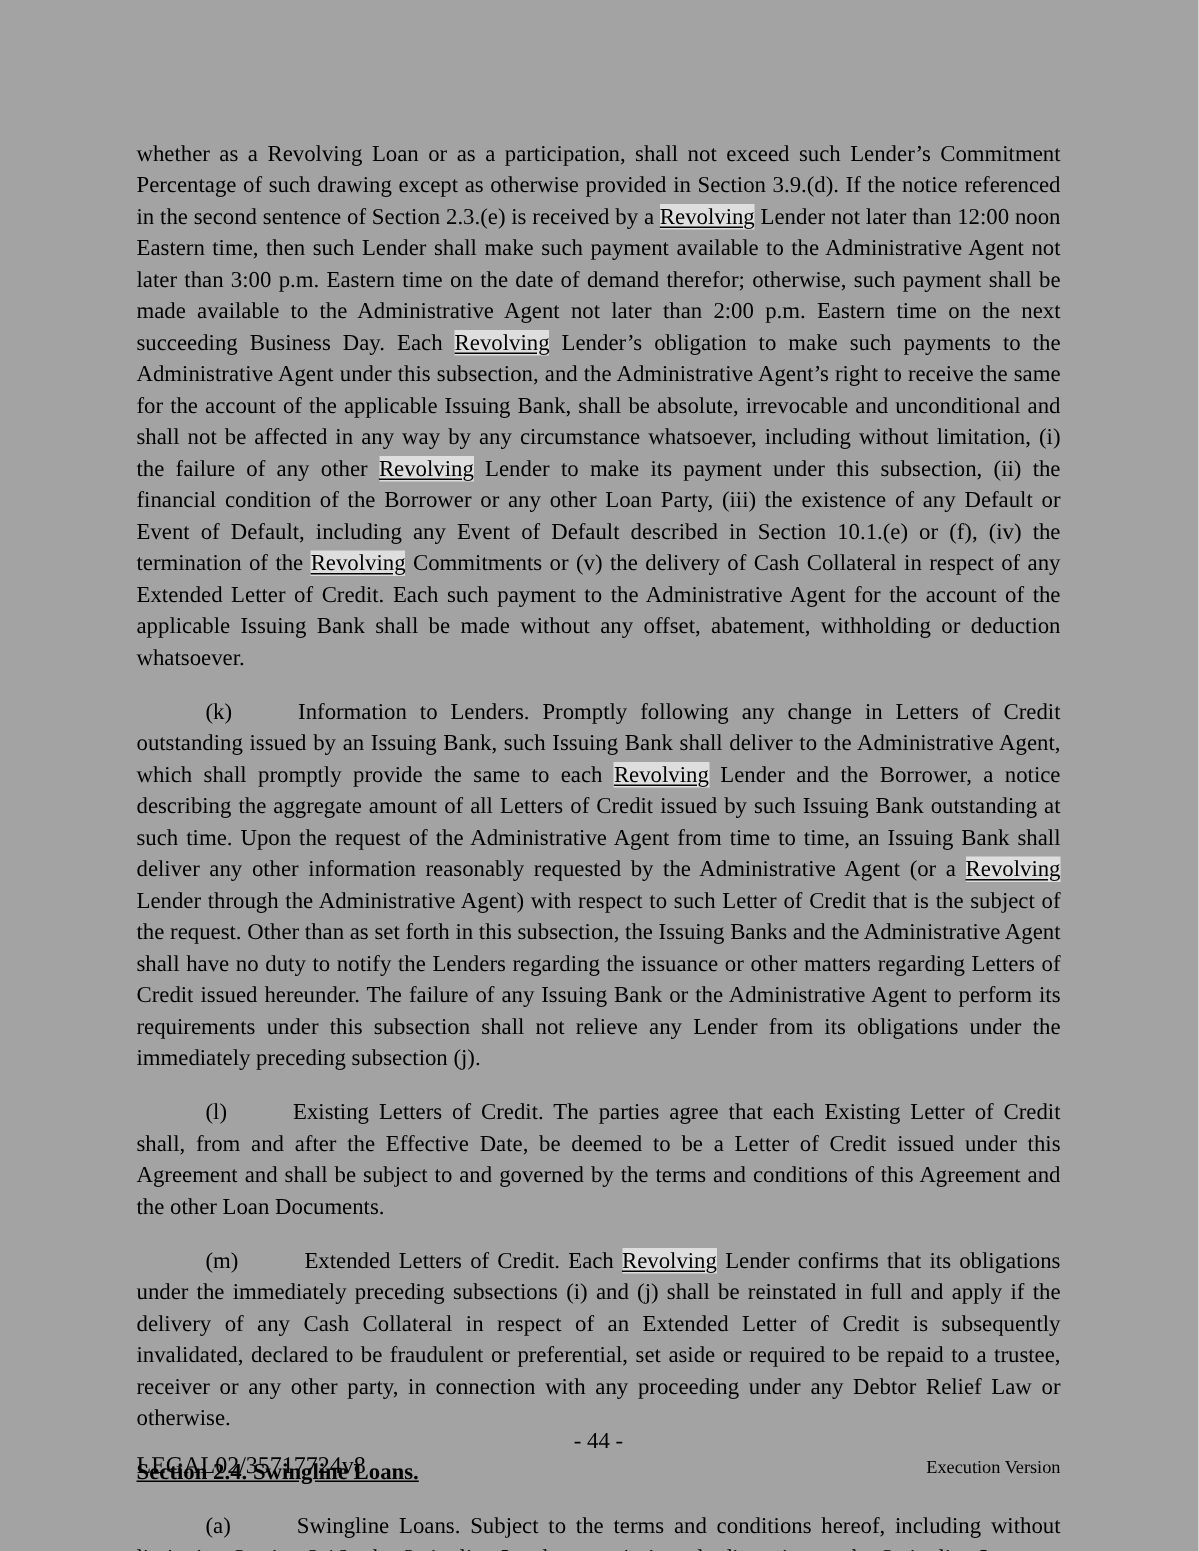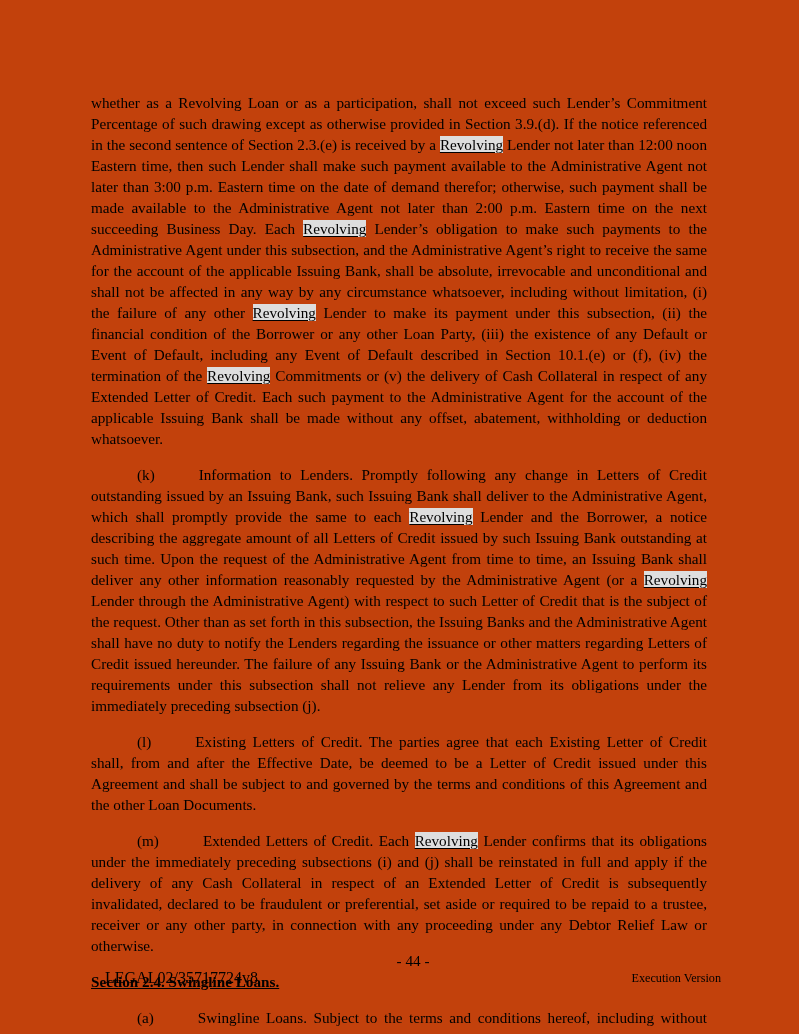--- a/index.html
+++ b/index.html
@@ -9,21 +9,21 @@
     background: #ffffff;
   }
   body {
     font-family: "Liberation Serif", "DejaVu Serif", serif;
     color: #000000;
   }
   .page {
     position: relative;
     width: 799px;
     height: 1034px;
-    background: #c2410c;
+    background: #a3a3a3;
     margin: 0 auto;
     overflow: hidden;
     box-sizing: border-box;
   }
   .content {
     position: absolute;
     left: 91px;
     top: 92px;
     width: 616px;
   }
@@ -56,21 +56,21 @@
   p.section-heading {
     margin: 0 0 15px 0;
     font-size: 15.2px;
     line-height: 21.0px;
     font-weight: bold;
     text-align: left;
     text-decoration: underline;
   }
   .footer {
     position: absolute;
-    left: 105px;
+    left: 91px;
     top: 952px;
     width: 616px;
     height: 40px;
   }
   .pagenum {
     position: absolute;
     left: 0;
     top: 0;
     width: 616px;
     text-align: center;

